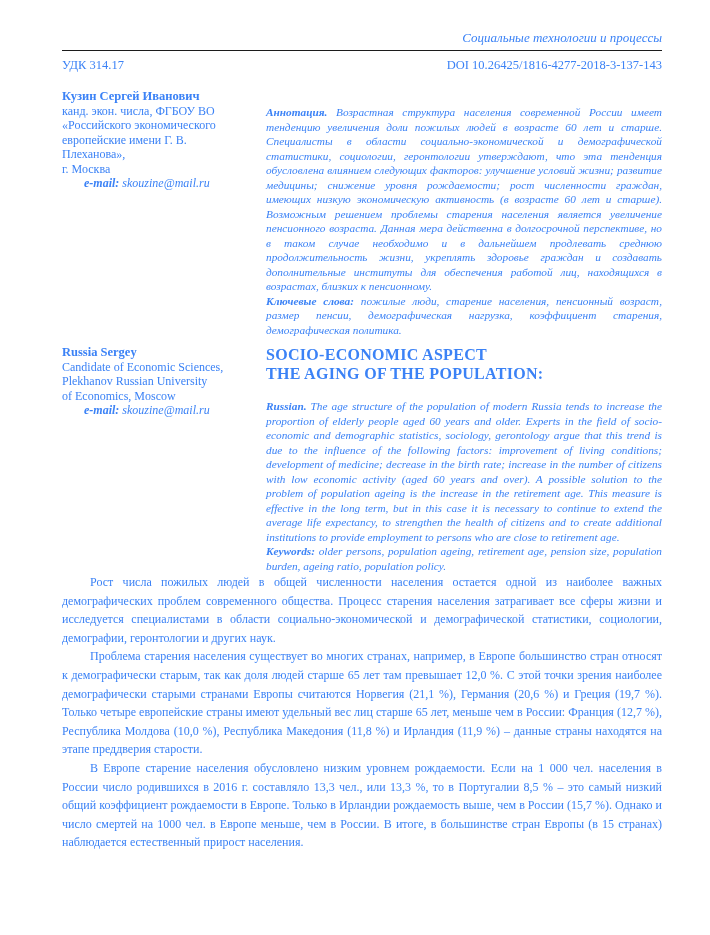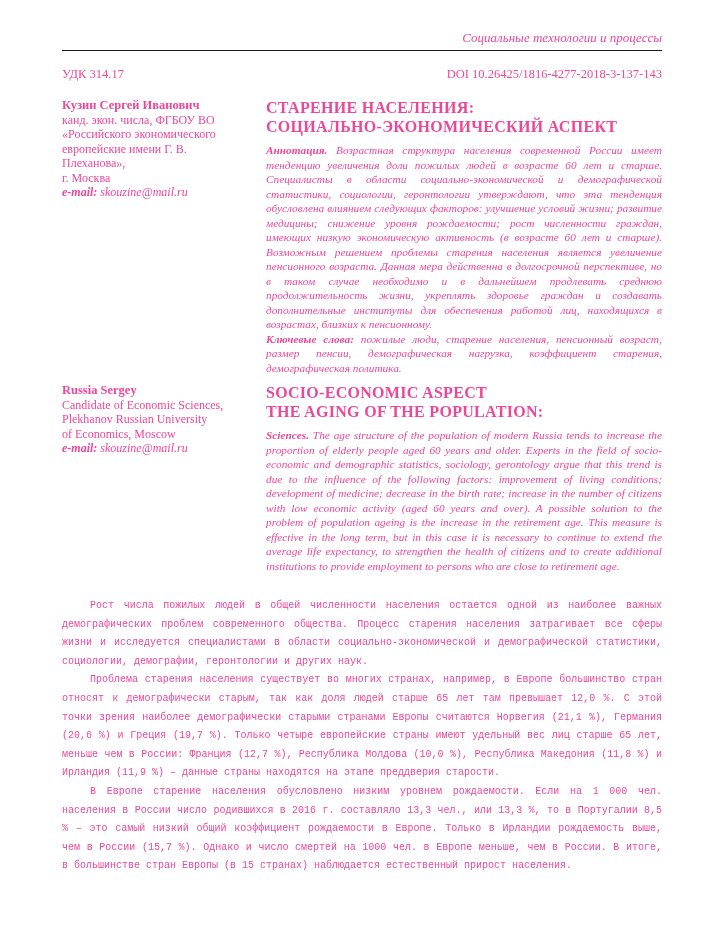--- a/index.html
+++ b/index.html
@@ -2,76 +2,74 @@
 <html><head>
 <meta charset="utf-8">
 <style>
   * { margin: 0; padding: 0; box-sizing: border-box; }
   html, body { background: #888; }
   .page {
     width: 710px;
     height: 935px;
     margin: 0 auto;
     background: #ffffff;
-    color: #ec4899;
+    color: #3b82f6;
     font-family: "Liberation Serif", "DejaVu Serif", serif;
     padding: 30px 48px 20px 62px;
     position: relative;
     overflow: hidden;
   }
   
   .journal-header {
     text-align: right;
     font-style: italic;
     font-size: 13px;
     padding-bottom: 4px;
     border-bottom: 1.5px solid #1c1c1c;
   }
   .meta-row {
     display: flex;
     justify-content: space-between;
-    margin-top: 16px;
+    margin-top: 7px;
     font-size: 12.5px;
   }
   .doi { }
   
   .columns {
     display: grid;
     grid-template-columns: 196px 1fr;
     column-gap: 0;
     row-gap: 9px;
     margin-top: 16px;
     gap: 8px;
   }
   .author-block { font-size: 12px; line-height: 14.5px; padding-right: 14px; }
   .author-name { font-weight: bold; font-size: 12.5px; }
-  .author-email { font-style: italic; }
+  .author-email { font-style: italic; margin-left: 22px; }
   .author-email .email-label { font-weight: bold; }
   .article-title {
     font-weight: bold;
     font-size: 16px;
     line-height: 19px;
     letter-spacing: 0.3px;
   }
   .abstract {
-    margin-top: 7px;
+    margin-top: 16px;
     font-style: italic;
     font-size: 11.3px;
     line-height: 14.5px;
     text-align: justify;
   }
   .abstract .label { font-weight: bold; }
   .keywords-line { }
   
   .body-text {
-    margin-top: 24px;
-    font-size: 10px;
+    font-size: 12px;
     line-height: 18.6px;
     text-align: justify;
-    font-family: Liberation Mono, monospace;
   }
   .body-text p { text-indent: 28px; }
 </style>
 </head>
 <body>
 
 <div class="page">
 
   <div class="journal-header">Социальные технологии и процессы</div>
 
@@ -85,24 +83,20 @@
     <div class="author-block">
       <div class="author-name">Кузин Сергей Иванович</div>
       <div>канд. экон. числа, ФГБОУ ВО</div>
       <div>«Российского экономического</div>
       <div>европейские имени Г. В. Плеханова»,</div>
       <div>г. Москва</div>
       <div class="author-email"><span class="email-label">e-mail:</span> <span>skouzine@mail.ru</span></div>
     </div>
 
     <div class="article-block">
-      <div class="article-title">
-        <div>СТАРЕНИЕ НАСЕЛЕНИЯ:</div>
-        <div>СОЦИАЛЬНО-ЭКОНОМИЧЕСКИЙ АСПЕКТ</div>
-      </div>
       <div class="abstract">
         <span class="label">Аннотация.</span>
         <span>Возрастная структура населения современной России имеет тенденцию увеличения доли пожилых людей в возрасте 60 лет и старше. Специалисты в области социально-экономической и демографической статистики, социологии, геронтологии утверждают, что эта тенденция обусловлена влиянием следующих факторов: улучшение условий жизни; развитие медицины; снижение уровня рождаемости; рост численности граждан, имеющих низкую экономическую активность (в возрасте 60 лет и старше). Возможным решением проблемы старения населения является увеличение пенсионного возраста. Данная мера действенна в долгосрочной перспективе, но в таком случае необходимо и в дальнейшем продлевать среднюю продолжительность жизни, укреплять здоровье граждан и создавать дополнительные институты для обеспечения работой лиц, находящихся в возрастах, близких к пенсионному.</span>
         <div class="keywords-line">
           <span class="label">Ключевые слова:</span>
           <span>пожилые люди, старение населения, пенсионный возраст, размер пенсии, демографическая нагрузка, коэффициент старения, демографическая политика.</span>
         </div>
       </div>
     </div>
 
@@ -113,22 +107,26 @@
       <div>of Economics, Moscow</div>
       <div class="author-email"><span class="email-label">e-mail:</span> <span>skouzine@mail.ru</span></div>
     </div>
 
     <div class="article-block">
       <div class="article-title">
         <div>SOCIO-ECONOMIC ASPECT</div>
         <div>THE AGING OF THE POPULATION:</div>
       </div>
       <div class="abstract">
-        <span class="label">Sciences.</span>
+        <span class="label">Russian.</span>
         <span>The age structure of the population of modern Russia tends to increase the proportion of elderly people aged 60 years and older. Experts in the field of socio-economic and demographic statistics, sociology, gerontology argue that this trend is due to the influence of the following factors: improvement of living conditions; development of medicine; decrease in the birth rate; increase in the number of citizens with low economic activity (aged 60 years and over). A possible solution to the problem of population ageing is the increase in the retirement age. This measure is effective in the long term, but in this case it is necessary to continue to extend the average life expectancy, to strengthen the health of citizens and to create additional institutions to provide employment to persons who are close to retirement age.</span>
+        <div class="keywords-line">
+          <span class="label">Keywords:</span>
+          <span>older persons, population ageing, retirement age, pension size, population burden, ageing ratio, population policy.</span>
+        </div>
       </div>
     </div>
 
   </div>
 
   <div class="body-text">
     <p>Рост числа пожилых людей в общей численности населения остается одной из наиболее важных демографических проблем современного общества. Процесс старения населения затрагивает все сферы жизни и исследуется специалистами в области социально-экономической и демографической статистики, социологии, демографии, геронтологии и других наук.</p>
     <p>Проблема старения населения существует во многих странах, например, в Европе большинство стран относят к демографически старым, так как доля людей старше 65 лет там превышает 12,0 %. С этой точки зрения наиболее демографически старыми странами Европы считаются Норвегия (21,1 %), Германия (20,6 %) и Греция (19,7 %). Только четыре европейские страны имеют удельный вес лиц старше 65 лет, меньше чем в России: Франция (12,7 %), Республика Молдова (10,0 %), Республика Македония (11,8 %) и Ирландия (11,9 %) – данные страны находятся на этапе преддверия старости.</p>
     <p>В Европе старение населения обусловлено низким уровнем рождаемости. Если на 1 000 чел. населения в России число родившихся в 2016 г. составляло 13,3 чел., или 13,3 %, то в Португалии 8,5 % – это самый низкий общий коэффициент рождаемости в Европе. Только в Ирландии рождаемость выше, чем в России (15,7 %). Однако и число смертей на 1000 чел. в Европе меньше, чем в России. В итоге, в большинстве стран Европы (в 15 странах) наблюдается естественный прирост населения.</p>
   </div>

